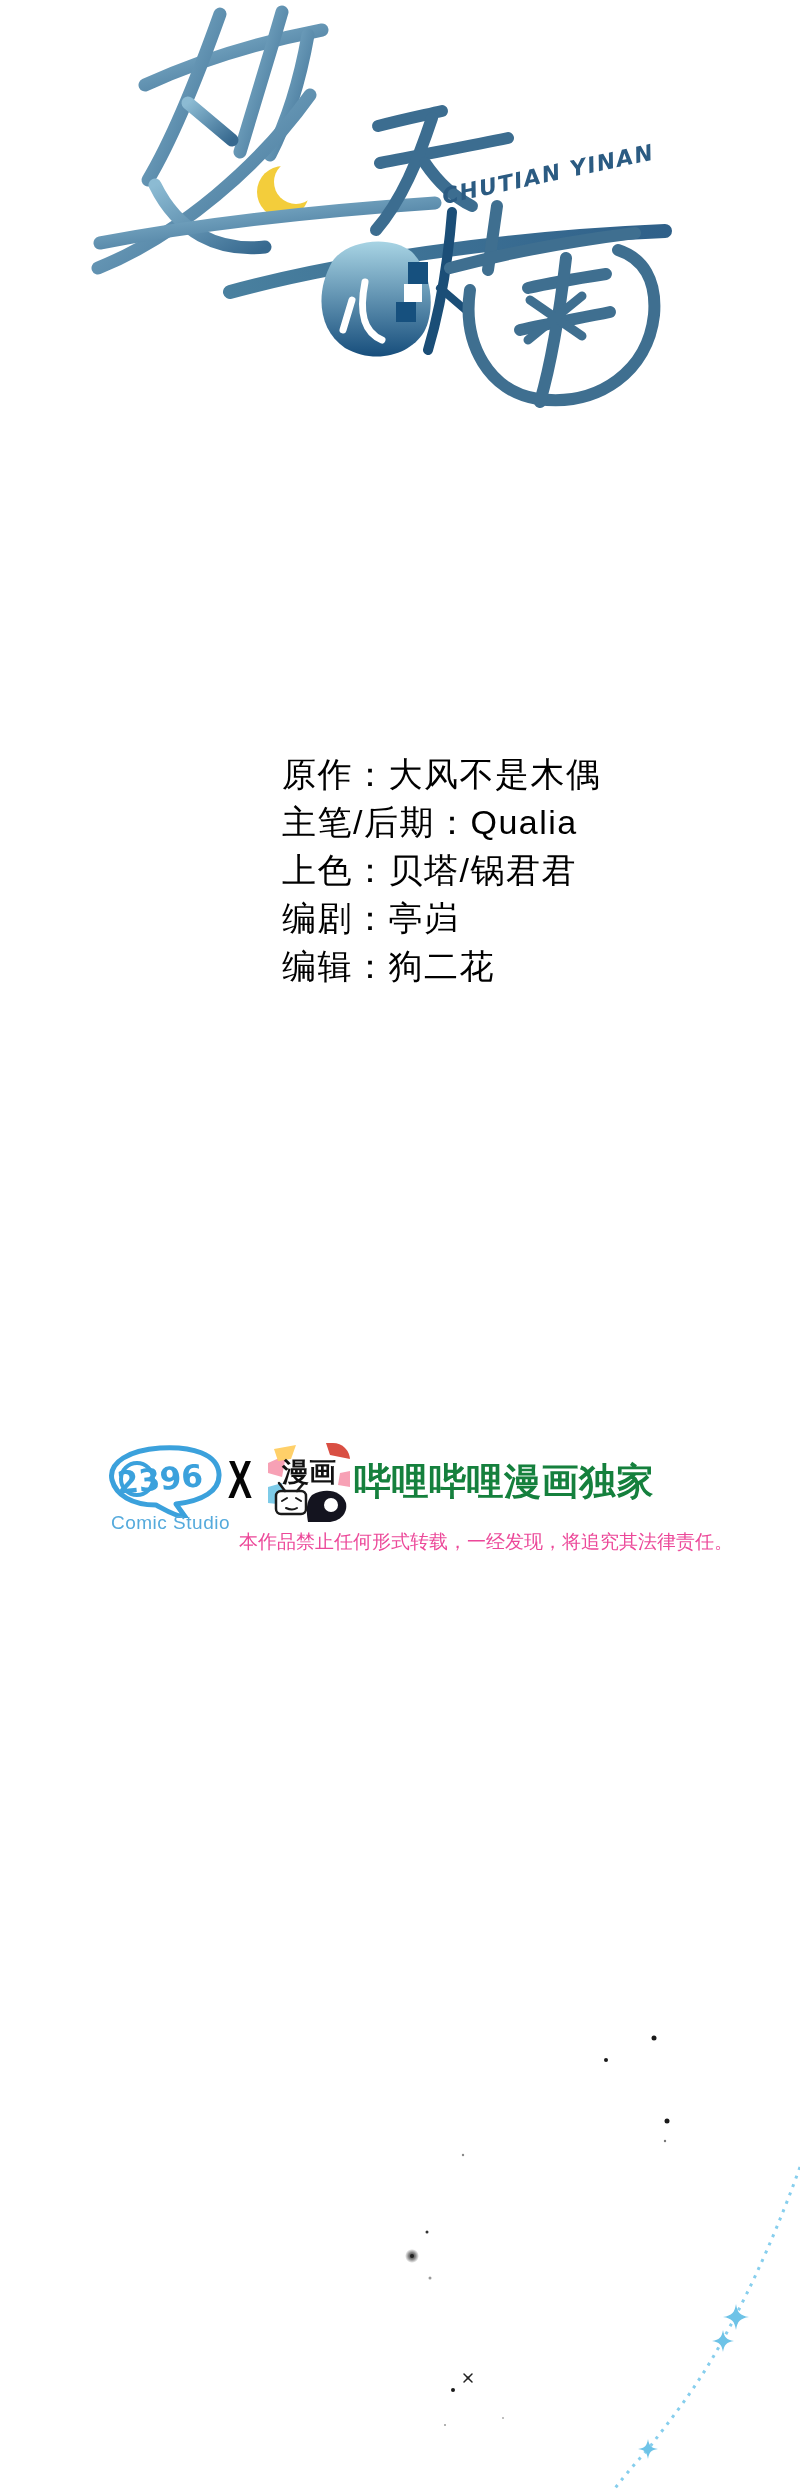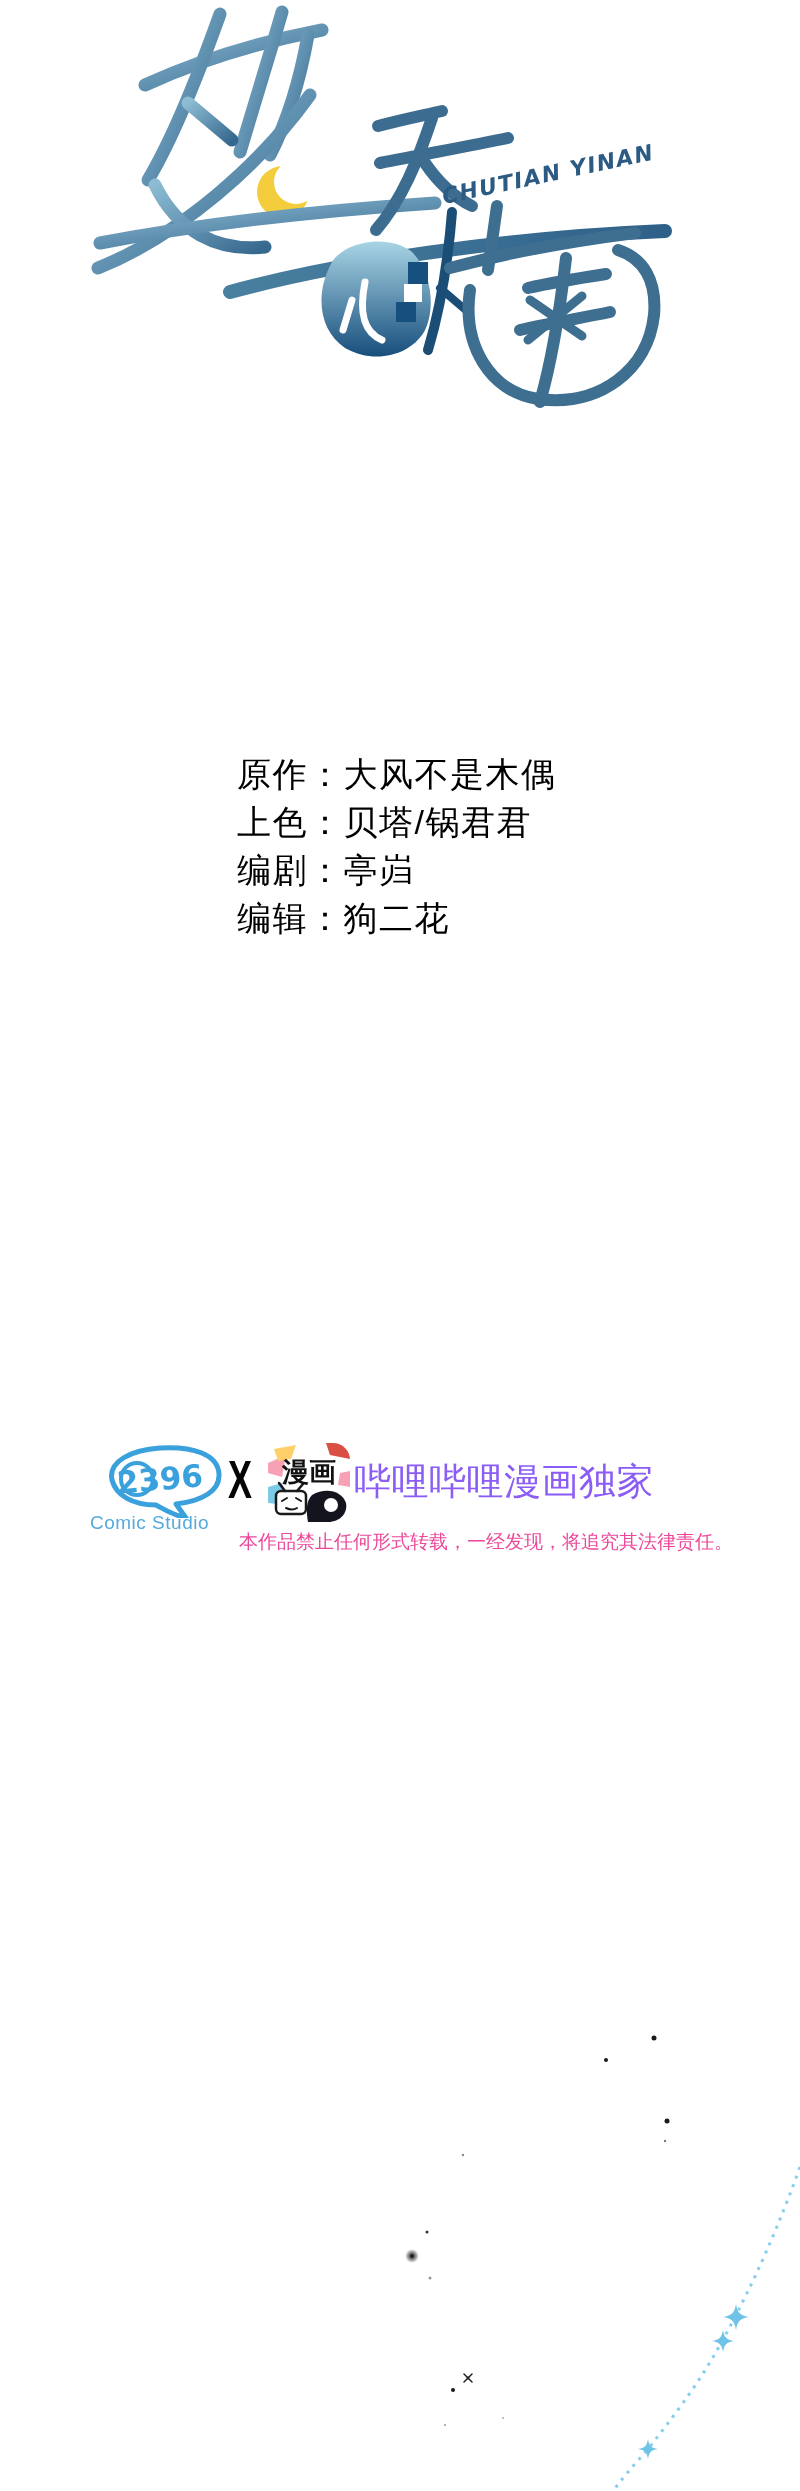--- a/index.html
+++ b/index.html
@@ -6,32 +6,32 @@
   .page{position:relative;width:800px;height:2491px;background:#fff;overflow:hidden;
         font-family:"Liberation Sans","DejaVu Sans",sans-serif;}
   .sr{position:absolute;width:1px;height:1px;overflow:hidden;clip:rect(0 0 0 0);white-space:nowrap;}
 
   
   .logo-wrap{position:absolute;left:60px;top:0;width:620px;height:420px;}
 
   
   .credits{position:absolute;left:237px;top:750px;color:#000;font-size:34px;line-height:48px;
            letter-spacing:1.5px;white-space:nowrap;}
-  .credit-line{height:48px;}
+  .credit-line{height:48px;margin-left:45px;}
 
   
   .studio-logo{position:absolute;left:96px;top:1440px;width:130px;height:78px;}
-  .studio-name{position:absolute;left:90px;top:1512px;width:140px;text-align:left;
+  .studio-name{position:absolute;left:90px;top:1512px;width:140px;text-align:right;
                font-size:19px;color:#55AADC;letter-spacing:.5px;}
   .x-sep{position:absolute;left:218px;top:1449px;width:44px;text-align:center;
          font-size:50px;font-weight:bold;color:#050505;transform:scale(.72,1.08);
          transform-origin:center top;line-height:56px;}
   .manga-icon{position:absolute;left:268px;top:1443px;width:82px;height:79px;}
-  .exclusive{position:absolute;left:354px;top:1457px;font-size:37px;font-weight:normal;
-             color:#8b5cf6;font-family:"Liberation Serif","DejaVu Serif",serif;
+  .exclusive{position:absolute;left:354px;top:1457px;font-size:37px;font-weight:bold;
+             color:#15803d;font-family:"Liberation Serif","DejaVu Serif",serif;
              letter-spacing:0.5px;white-space:nowrap;}
   .disclaimer{position:absolute;left:239px;top:1529px;font-size:19px;color:#ec4899;
               letter-spacing:0;white-space:nowrap;}
 
   
   .bottom-decor{position:absolute;left:380px;top:2020px;width:420px;height:471px;}
 </style>
 </head>
 <body>
 
@@ -104,20 +104,21 @@
         <path d="M470,300 L522,336" stroke-width="9"></path>
         <path d="M522,296 L468,340" stroke-width="9"></path>
       </g>
 
       <text transform="translate(384,204) rotate(-12)" font-size="22" font-weight="bold" font-style="italic" fill="#2B5B82" letter-spacing="1.5" font-family="DejaVu Sans, sans-serif">CHUTIAN YINAN</text>
     </svg>
   </div>
 
   <div class="credits">
     <div class="credit-line">原作：大风不是木偶</div>
+    <div class="credit-line">主笔/后期：Qualia</div>
     <div class="credit-line">上色：贝塔/锅君君</div>
     <div class="credit-line">编剧：亭岿</div>
     <div class="credit-line">编辑：狗二花</div>
   </div>
 
   <div class="studio-logo">
     <svg width="130" height="78" viewBox="0 0 130 78">
       <path d="M16,40 C12,22 34,10 64,8 C96,6 122,14 123,34 C124,51 106,61 80,64 L90,78 C74,74 66,68 60,65 C36,65 20,55 16,40 Z" fill="#ffffff" stroke="#3BA1DC" stroke-width="5" stroke-linejoin="round"></path>
       <circle cx="41" cy="39" r="16" fill="none" stroke="#3BA1DC" stroke-width="4"></circle>
       <text x="64" y="50" text-anchor="middle" transform="rotate(-5 64 40)" font-size="31" font-weight="bold" fill="#3BA1DC" font-family="DejaVu Sans, sans-serif">2396</text>

